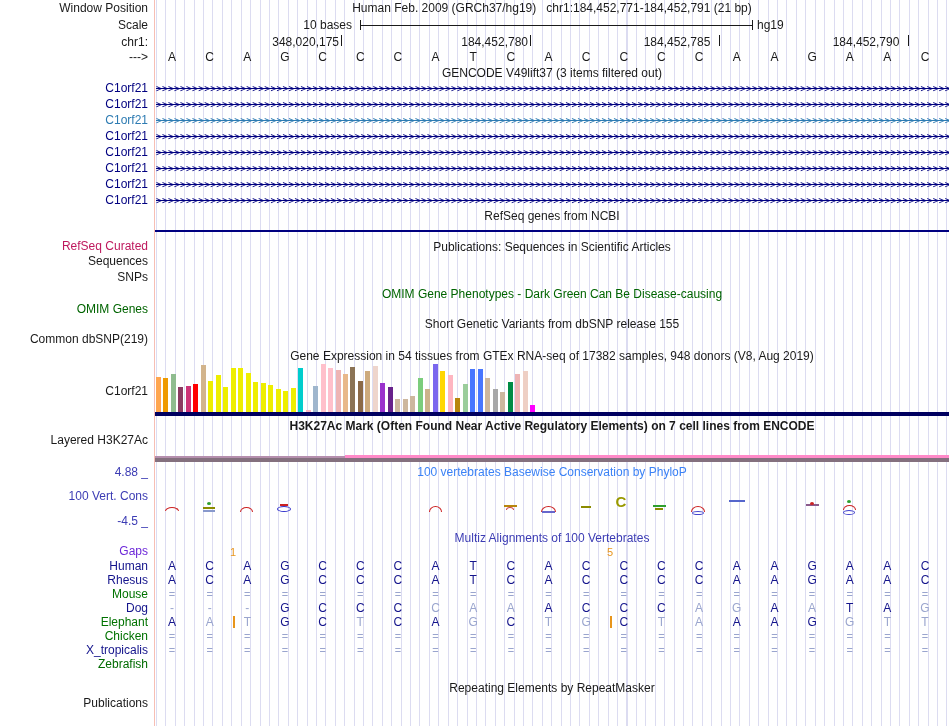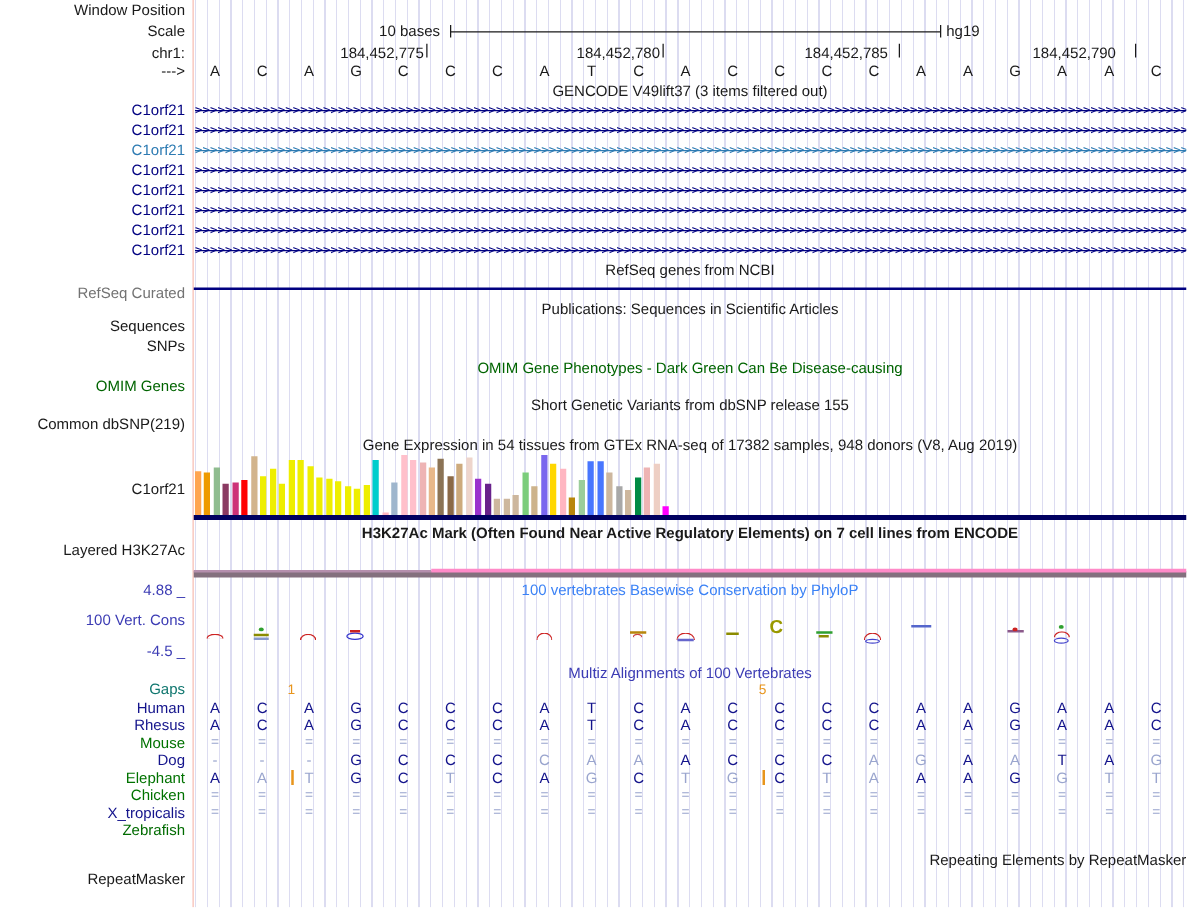--- a/index.html
+++ b/index.html
@@ -28,35 +28,36 @@
 </head>
 <body>
 
 <div class="browser">
 
   <div class="abs" id="gridlines" style="left:156px;top:0;width:793px;height:726px;
               background:repeating-linear-gradient(to right, #DCDCF1 0 1px, transparent 1px 9.41px);"></div>
 
   <div class="abs" id="left-edge" style="left:154px;top:0;width:1px;height:726px;background:#F7BEB4;"></div>
 
+  <div class="ctitle pre" style="top:2px;">Human Feb. 2009 (GRCh37/hg19)   chr1:184,452,771-184,452,791 (21 bp)</div>
 
   <div class="lbl pre" style="left:155px;width:197px;top:19px;text-align:right;">10 bases</div>
   <div class="abs" style="left:360px;top:25px;width:392px;height:1px;background:#1a1a1a;"></div>
   <div class="tickv" style="left:360px;top:20px;height:10px;"></div>
   <div class="tickv" style="left:752px;top:20px;height:10px;"></div>
   <div class="abs" style="left:757px;top:19px;line-height:13px;">hg19</div>
 
   <div id="ruler">
-      <div class="lbl" style="left: 259px; width: 80px; top: 36px; text-align: right;">184,452,775</div>
+      <div class="lbl" style="left: 259px; width: 80px; top: 36px; text-align: right;">348,020,175</div>
       <div class="tickv" style="left: 341px; top: 35px; height: 11px;"></div>
       <div class="lbl" style="left: 448px; width: 80px; top: 36px; text-align: right;">184,452,780</div>
       <div class="tickv" style="left: 530px; top: 35px; height: 11px;"></div>
       <div class="lbl" style="left: 637px; width: 80px; top: 36px; text-align: center;">184,452,785</div>
       <div class="tickv" style="left: 719px; top: 35px; height: 11px;"></div>
-      <div class="lbl" style="left: 826px; width: 80px; top: 36px; text-align: left;">184,452,790</div>
+      <div class="lbl" style="left: 826px; width: 80px; top: 36px; text-align: center;">184,452,790</div>
       <div class="tickv" style="left: 908px; top: 35px; height: 11px;"></div>
     </div>
   <div id="sequence-row">
       <div class="seqch" style="left: 172px; top: 51px; color: rgb(26, 26, 26);">A</div>
       <div class="seqch" style="left: 209.65px; top: 51px; color: rgb(26, 26, 26);">C</div>
       <div class="seqch" style="left: 247.3px; top: 51px; color: rgb(26, 26, 26);">A</div>
       <div class="seqch" style="left: 284.95px; top: 51px; color: rgb(26, 26, 26);">G</div>
       <div class="seqch" style="left: 322.6px; top: 51px; color: rgb(26, 26, 26);">C</div>
       <div class="seqch" style="left: 360.25px; top: 51px; color: rgb(26, 26, 26);">C</div>
       <div class="seqch" style="left: 397.9px; top: 51px; color: rgb(26, 26, 26);">C</div>
@@ -74,43 +75,43 @@
       <div class="seqch" style="left: 849.7px; top: 51px; color: rgb(26, 26, 26);">A</div>
       <div class="seqch" style="left: 887.35px; top: 51px; color: rgb(26, 26, 26);">A</div>
       <div class="seqch" style="left: 925px; top: 51px; color: rgb(26, 26, 26);">C</div>
     </div>
 
   <div id="left-labels">
       <div class="lbl pre" style="top: 2px; color: rgb(26, 26, 26);">Window Position</div>
       <div class="lbl pre" style="top: 19px; color: rgb(26, 26, 26);">Scale</div>
       <div class="lbl pre" style="top: 36px; color: rgb(26, 26, 26);">chr1:</div>
       <div class="lbl pre" style="top: 51px; color: rgb(26, 26, 26);">---&gt;</div>
-      <div class="lbl pre" style="top: 228px; color: #737373;">RefSeq Curated</div>
+      <div class="lbl pre" style="top: 240px; color: #be185d;">RefSeq Curated</div>
       <div class="lbl pre" style="top: 255px; color: rgb(26, 26, 26);">Sequences</div>
       <div class="lbl pre" style="top: 271px; color: rgb(26, 26, 26);">SNPs</div>
       <div class="lbl pre" style="top: 303px; color: rgb(0, 100, 0);">OMIM Genes</div>
       <div class="lbl pre" style="top: 333px; color: rgb(26, 26, 26);">Common dbSNP(219)</div>
       <div class="lbl pre" style="top: 385px; color: rgb(26, 26, 26);">C1orf21</div>
       <div class="lbl pre" style="top: 434px; color: rgb(26, 26, 26);">Layered H3K27Ac</div>
       <div class="lbl pre" style="top: 466px; color: rgb(60, 60, 180);">4.88 _</div>
       <div class="lbl pre" style="top: 490px; color: rgb(60, 60, 180); text-align: right;">100 Vert. Cons</div>
       <div class="lbl pre" style="top: 515px; color: rgb(60, 60, 180);">-4.5 _</div>
-      <div class="lbl pre" style="top: 697px; color: rgb(26, 26, 26);">RepeatMasker</div>
+      <div class="lbl pre" style="top: 697px; color: rgb(26, 26, 26);">Publications</div>
     </div>
   <div id="center-titles">
       <div class="ctitle" style="top: 67px; color: rgb(26, 26, 26);">GENCODE V49lift37 (3 items filtered out)</div>
       <div class="ctitle" style="top: 210px; color: rgb(26, 26, 26);">RefSeq genes from NCBI</div>
       <div class="ctitle" style="top: 241px; color: rgb(26, 26, 26);">Publications: Sequences in Scientific Articles</div>
       <div class="ctitle" style="top: 288px; color: rgb(0, 100, 0);">OMIM Gene Phenotypes - Dark Green Can Be Disease-causing</div>
       <div class="ctitle" style="top: 318px; color: rgb(26, 26, 26);">Short Genetic Variants from dbSNP release 155</div>
       <div class="ctitle" style="top: 350px; color: rgb(26, 26, 26);">Gene Expression in 54 tissues from GTEx RNA-seq of 17382 samples, 948 donors (V8, Aug 2019)</div>
       <div class="ctitle" style="top: 420px; color: rgb(26, 26, 26); font-weight: bold;">H3K27Ac Mark (Often Found Near Active Regulatory Elements) on 7 cell lines from ENCODE</div>
       <div class="ctitle" style="top: 466px; color: #3b82f6;">100 vertebrates Basewise Conservation by PhyloP</div>
       <div class="ctitle" style="top: 532px; color: rgb(60, 60, 180);">Multiz Alignments of 100 Vertebrates</div>
-      <div class="ctitle" style="top: 682px; color: rgb(26, 26, 26); text-align: right;">Repeating Elements by RepeatMasker</div>
+      <div class="ctitle" style="top: 682px; color: rgb(26, 26, 26);">Repeating Elements by RepeatMasker</div>
     </div>
 
   <div id="gene-rows">
       <div class="lbl" style="top: 81px; line-height: 15px; color: rgb(0, 0, 128);">C1orf21</div>
       <div class="generow" style="top: 81px; color: rgb(0, 0, 128);"><div class="geneline" style="background: rgb(0, 0, 128);"></div><span>&gt;&gt;&gt;&gt;&gt;&gt;&gt;&gt;&gt;&gt;&gt;&gt;&gt;&gt;&gt;&gt;&gt;&gt;&gt;&gt;&gt;&gt;&gt;&gt;&gt;&gt;&gt;&gt;&gt;&gt;&gt;&gt;&gt;&gt;&gt;&gt;&gt;&gt;&gt;&gt;&gt;&gt;&gt;&gt;&gt;&gt;&gt;&gt;&gt;&gt;&gt;&gt;&gt;&gt;&gt;&gt;&gt;&gt;&gt;&gt;&gt;&gt;&gt;&gt;&gt;&gt;&gt;&gt;&gt;&gt;&gt;&gt;&gt;&gt;&gt;&gt;&gt;&gt;&gt;&gt;&gt;&gt;&gt;&gt;&gt;&gt;&gt;&gt;&gt;&gt;&gt;&gt;&gt;&gt;&gt;&gt;&gt;&gt;&gt;&gt;&gt;&gt;&gt;&gt;&gt;&gt;&gt;&gt;&gt;&gt;&gt;&gt;&gt;&gt;&gt;&gt;&gt;&gt;&gt;&gt;&gt;&gt;&gt;&gt;&gt;&gt;&gt;&gt;&gt;&gt;&gt;&gt;&gt;&gt;&gt;&gt;&gt;&gt;&gt;&gt;&gt;&gt;&gt;&gt;&gt;&gt;&gt;&gt;&gt;&gt;&gt;&gt;&gt;&gt;&gt;&gt;&gt;&gt;&gt;&gt;&gt;&gt;&gt;&gt;&gt;&gt;&gt;&gt;&gt;&gt;&gt;&gt;&gt;&gt;&gt;&gt;&gt;&gt;&gt;&gt;</span></div>
       <div class="lbl" style="top: 97px; line-height: 15px; color: rgb(0, 0, 128);">C1orf21</div>
       <div class="generow" style="top: 97px; color: rgb(0, 0, 128);"><div class="geneline" style="background: rgb(0, 0, 128);"></div><span>&gt;&gt;&gt;&gt;&gt;&gt;&gt;&gt;&gt;&gt;&gt;&gt;&gt;&gt;&gt;&gt;&gt;&gt;&gt;&gt;&gt;&gt;&gt;&gt;&gt;&gt;&gt;&gt;&gt;&gt;&gt;&gt;&gt;&gt;&gt;&gt;&gt;&gt;&gt;&gt;&gt;&gt;&gt;&gt;&gt;&gt;&gt;&gt;&gt;&gt;&gt;&gt;&gt;&gt;&gt;&gt;&gt;&gt;&gt;&gt;&gt;&gt;&gt;&gt;&gt;&gt;&gt;&gt;&gt;&gt;&gt;&gt;&gt;&gt;&gt;&gt;&gt;&gt;&gt;&gt;&gt;&gt;&gt;&gt;&gt;&gt;&gt;&gt;&gt;&gt;&gt;&gt;&gt;&gt;&gt;&gt;&gt;&gt;&gt;&gt;&gt;&gt;&gt;&gt;&gt;&gt;&gt;&gt;&gt;&gt;&gt;&gt;&gt;&gt;&gt;&gt;&gt;&gt;&gt;&gt;&gt;&gt;&gt;&gt;&gt;&gt;&gt;&gt;&gt;&gt;&gt;&gt;&gt;&gt;&gt;&gt;&gt;&gt;&gt;&gt;&gt;&gt;&gt;&gt;&gt;&gt;&gt;&gt;&gt;&gt;&gt;&gt;&gt;&gt;&gt;&gt;&gt;&gt;&gt;&gt;&gt;&gt;&gt;&gt;&gt;&gt;&gt;&gt;&gt;&gt;&gt;&gt;&gt;&gt;&gt;&gt;&gt;&gt;&gt;&gt;</span></div>
       <div class="lbl" style="top: 113px; line-height: 15px; color: rgb(45, 123, 178);">C1orf21</div>
       <div class="generow" style="top: 113px; color: rgb(45, 123, 178);"><div class="geneline" style="background: rgb(45, 123, 178);"></div><span>&gt;&gt;&gt;&gt;&gt;&gt;&gt;&gt;&gt;&gt;&gt;&gt;&gt;&gt;&gt;&gt;&gt;&gt;&gt;&gt;&gt;&gt;&gt;&gt;&gt;&gt;&gt;&gt;&gt;&gt;&gt;&gt;&gt;&gt;&gt;&gt;&gt;&gt;&gt;&gt;&gt;&gt;&gt;&gt;&gt;&gt;&gt;&gt;&gt;&gt;&gt;&gt;&gt;&gt;&gt;&gt;&gt;&gt;&gt;&gt;&gt;&gt;&gt;&gt;&gt;&gt;&gt;&gt;&gt;&gt;&gt;&gt;&gt;&gt;&gt;&gt;&gt;&gt;&gt;&gt;&gt;&gt;&gt;&gt;&gt;&gt;&gt;&gt;&gt;&gt;&gt;&gt;&gt;&gt;&gt;&gt;&gt;&gt;&gt;&gt;&gt;&gt;&gt;&gt;&gt;&gt;&gt;&gt;&gt;&gt;&gt;&gt;&gt;&gt;&gt;&gt;&gt;&gt;&gt;&gt;&gt;&gt;&gt;&gt;&gt;&gt;&gt;&gt;&gt;&gt;&gt;&gt;&gt;&gt;&gt;&gt;&gt;&gt;&gt;&gt;&gt;&gt;&gt;&gt;&gt;&gt;&gt;&gt;&gt;&gt;&gt;&gt;&gt;&gt;&gt;&gt;&gt;&gt;&gt;&gt;&gt;&gt;&gt;&gt;&gt;&gt;&gt;&gt;&gt;&gt;&gt;&gt;&gt;&gt;&gt;&gt;&gt;&gt;&gt;&gt;</span></div>
       <div class="lbl" style="top: 129px; line-height: 15px; color: rgb(0, 0, 128);">C1orf21</div>
@@ -207,21 +208,21 @@
       <div class="cons-ring" style="left: 692px; top: 511px; width: 12px; border-color: rgb(68, 68, 204); height: 4px;"></div>
       <div class="cons-dash" style="left: 729px; top: 500px; width: 16px; background: rgb(85, 102, 204);"></div>
       <div class="cons-dash" style="left: 805.5px; top: 504px; width: 13px; background: rgb(139, 90, 139);"></div>
       <div class="cons-dot" style="left: 810px; top: 502px; width: 4px; background: rgb(204, 34, 34); height: 3px;"></div>
       <div class="cons-dot" style="left: 847px; top: 500px; width: 4px; background: rgb(47, 160, 47); height: 3px;"></div>
       <div class="cons-arc" style="left: 842.5px; top: 505px; width: 13px; border-color: rgb(204, 34, 34); height: 5px;"></div>
       <div class="cons-ring" style="left: 843px; top: 510px; width: 12px; border-color: rgb(68, 68, 204); height: 5px;"></div>
     </div>
 
   <div id="multiz-track">
-      <div class="lbl" style="top: 545px; color: #0f766e;">Gaps</div>
+      <div class="lbl" style="top: 545px; color: #6d28d9;">Gaps</div>
       <div class="mzch" style="left: 233px; top: 545px; color: rgb(232, 149, 28); font-size: 11px;">1</div>
       <div class="mzch" style="left: 610px; top: 545px; color: rgb(232, 149, 28); font-size: 11px;">5</div>
       <div class="abs" style="left: 233px; top: 616px; width: 2px; height: 12px; background: rgb(232, 149, 28);"></div>
       <div class="abs" style="left: 610px; top: 616px; width: 2px; height: 12px; background: rgb(232, 149, 28);"></div>
       <div class="lbl" style="top: 559px; line-height: 14px; color: rgb(20, 20, 140);">Human</div>
       <div class="mzch" style="left: 172px; top: 559px; color: rgb(20, 20, 140);">A</div>
       <div class="mzch" style="left: 209.65px; top: 559px; color: rgb(20, 20, 140);">C</div>
       <div class="mzch" style="left: 247.3px; top: 559px; color: rgb(20, 20, 140);">A</div>
       <div class="mzch" style="left: 284.95px; top: 559px; color: rgb(20, 20, 140);">G</div>
       <div class="mzch" style="left: 322.6px; top: 559px; color: rgb(20, 20, 140);">C</div>

